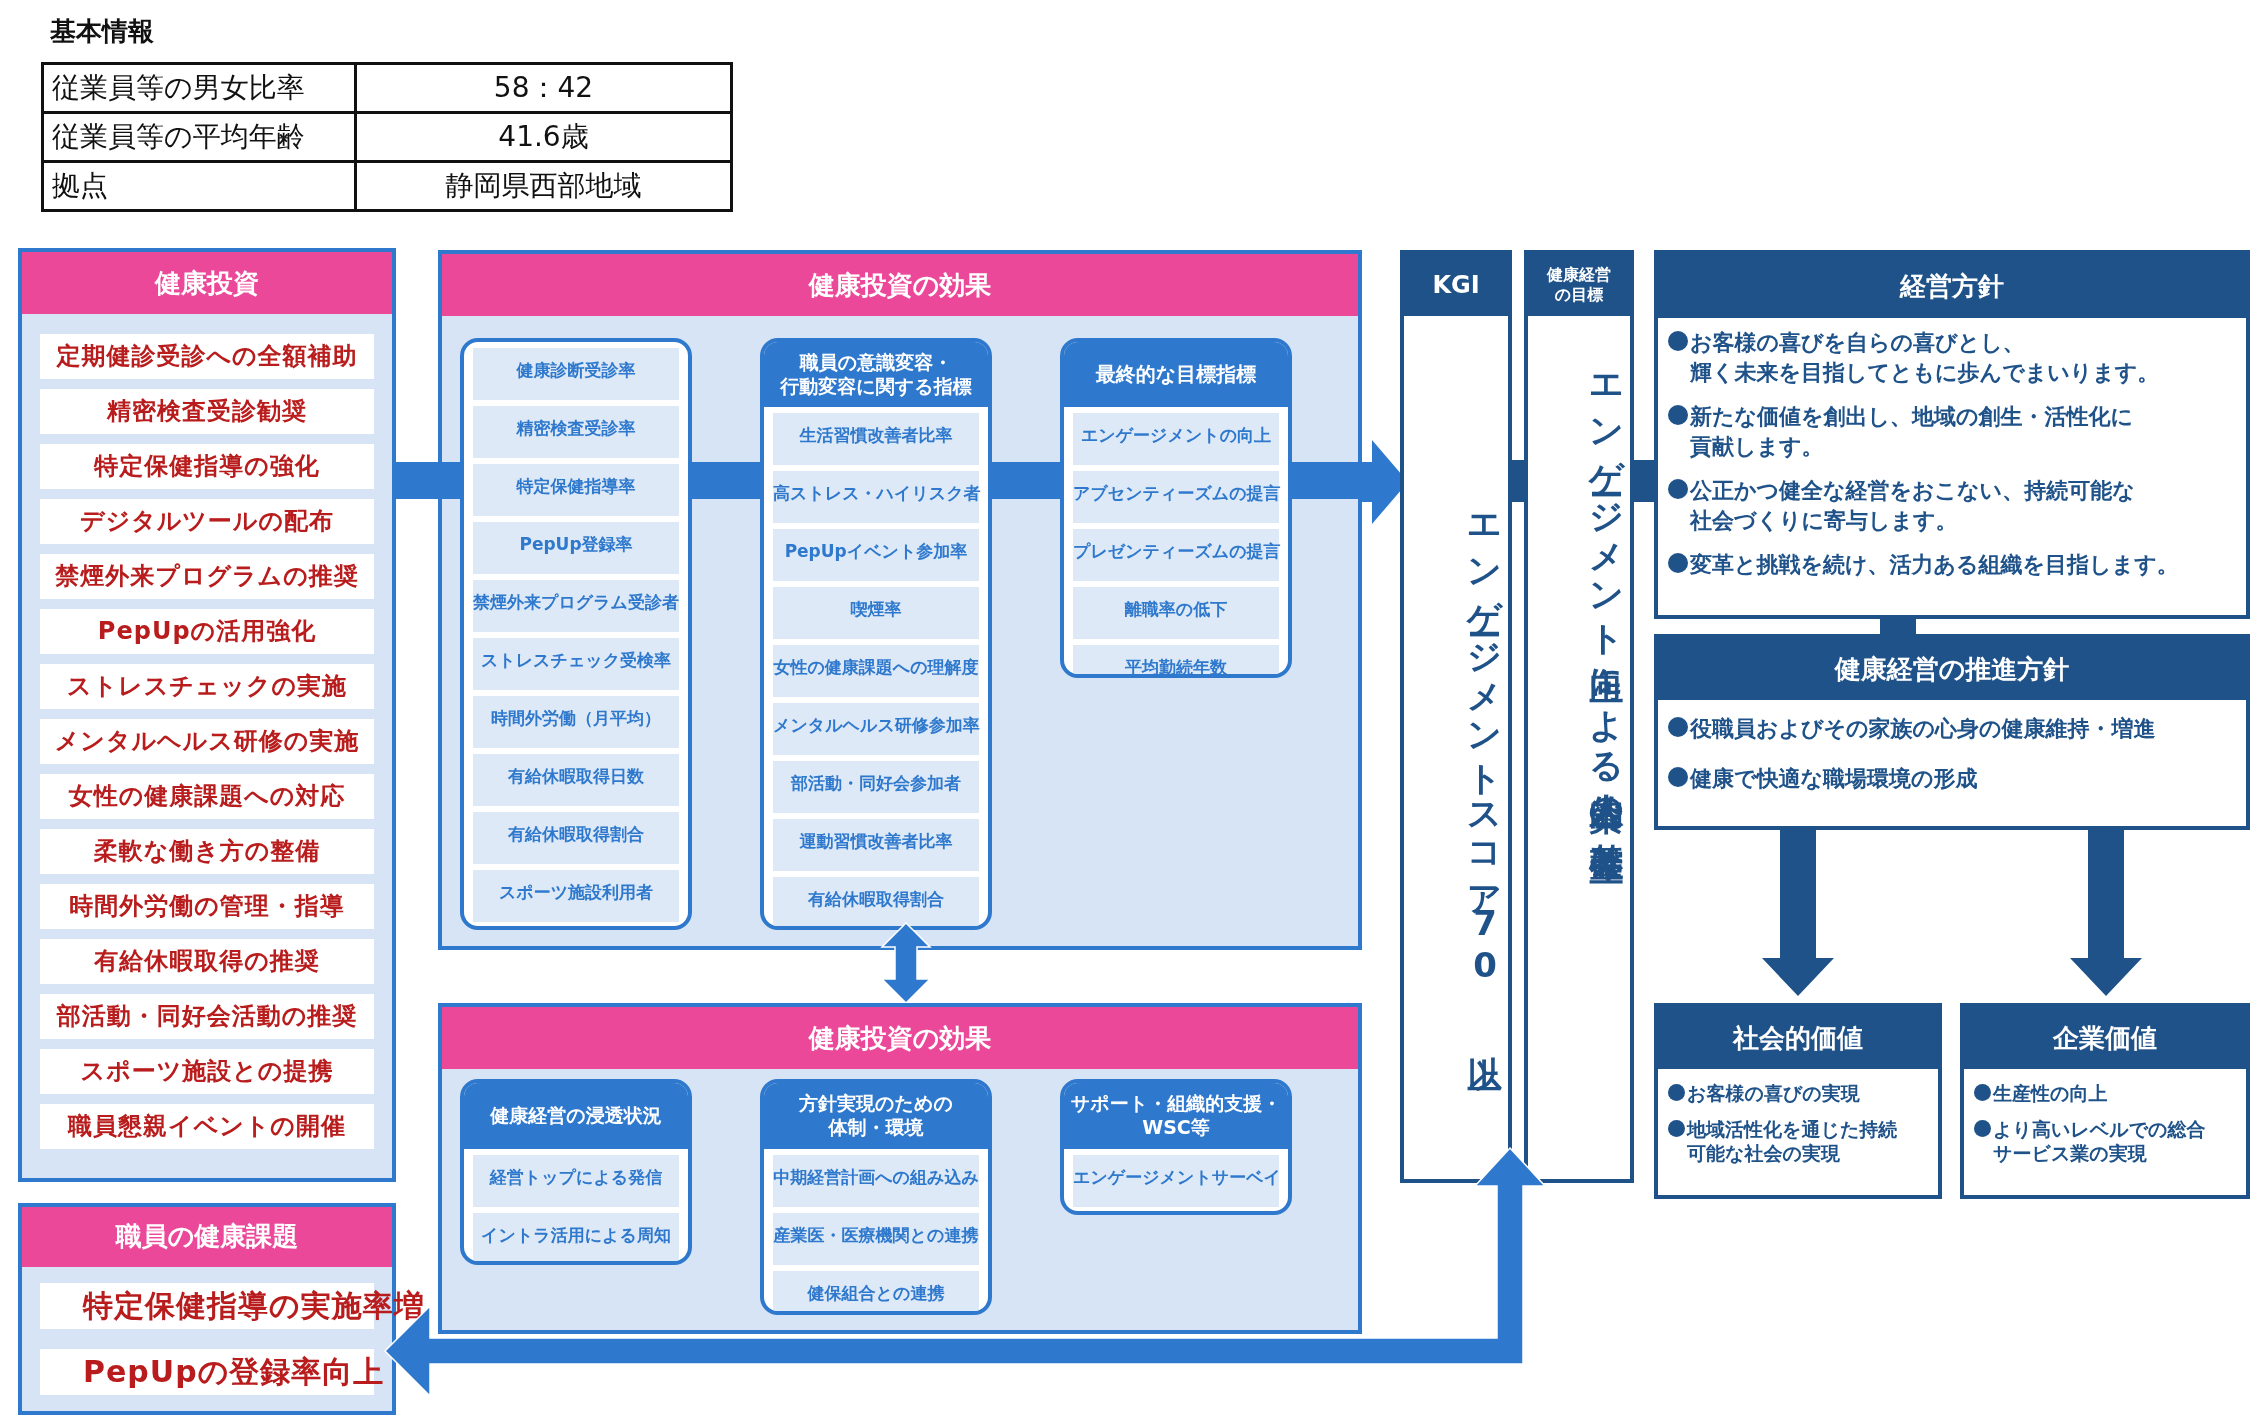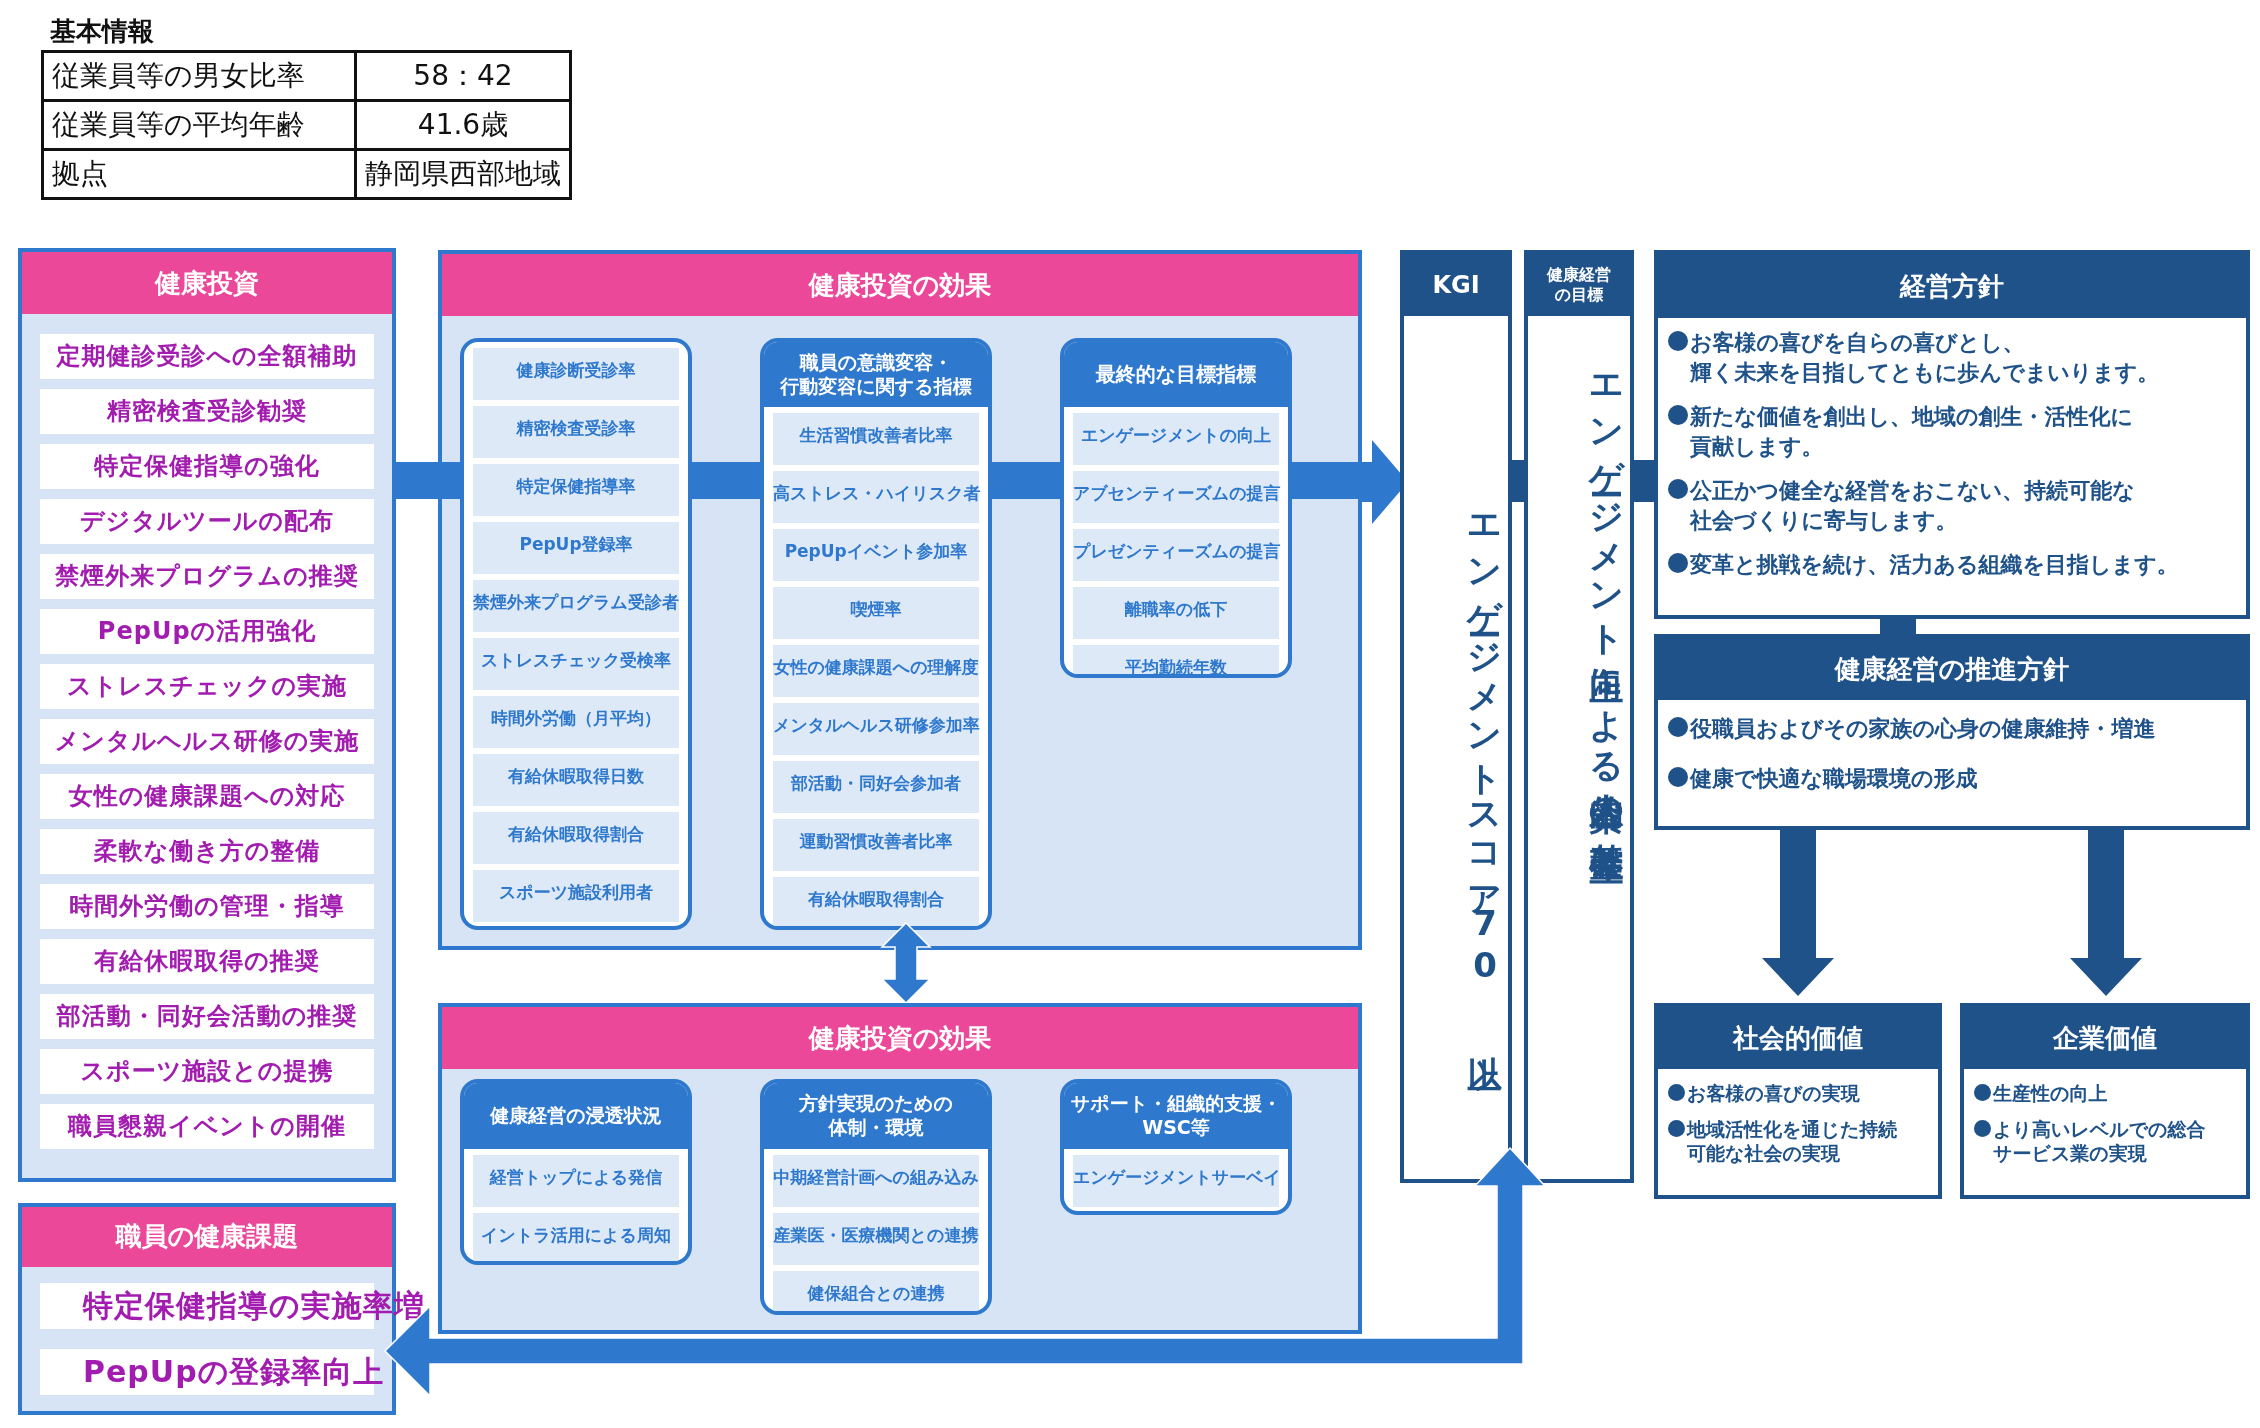--- a/index.html
+++ b/index.html
@@ -2,35 +2,35 @@
 <html><head>
 <meta charset="utf-8">
 <style>
   * { box-sizing: border-box; margin: 0; padding: 0; }
   body { width: 2260px; height: 1428px; background: #ffffff; position: relative; overflow: hidden;
          font-family: "DejaVu Sans", "Liberation Sans", sans-serif; }
   .abs { position: absolute; }
 
   
   .info-title { left: 50px; top: 14px; font-size: 26px; font-weight: bold; color: #111; }
-  .info-table { left: 41px; top: 50px; width: 531px; border-collapse: collapse; }
+  .info-table { left: 41px; top: 62px; width: 692px; border-collapse: collapse; }
   .info-table td { border: 3px solid #111; height: 49px; font-size: 28px; color: #111; padding: 0 8px; }
   .info-table td.k { width: 313px; }
   .info-table td.v { text-align: center; }
 
   
   .panel { background: #d6e4f5; border: 4px solid #2e78cd; }
   .panel-head { background: #ec4899; color: #fff; font-weight: bold; text-align: center; }
 
   
   #invest { left: 18px; top: 248px; width: 378px; height: 934px; }
   #invest .panel-head { height: 62px; line-height: 62px; font-size: 26px; }
   .inv-list { position: absolute; left: 18px; top: 82px; width: 334px; }
   .inv-item { background: #fff; height: 45px; line-height: 45px; margin-bottom: 10px; text-align: center;
-              color: #a21caf; font-weight: bold; font-size: 24px; letter-spacing: 1px; white-space: nowrap; }
+              color: #b91c1c; font-weight: bold; font-size: 24px; letter-spacing: 1px; white-space: nowrap; }
 
   
   #issues { left: 18px; top: 1203px; width: 378px; height: 212px; }
   #issues .panel-head { height: 60px; line-height: 58px; font-size: 26px; }
   #issues .inv-list { top: 76px; }
   #issues .inv-item { height: 46px; line-height: 46px; margin-bottom: 20px; font-size: 30px; padding-left: 43px; }
 
   
   #effect-top { left: 438px; top: 250px; width: 924px; height: 700px; }
   #effect-bottom { left: 438px; top: 1003px; width: 924px; height: 331px; }

